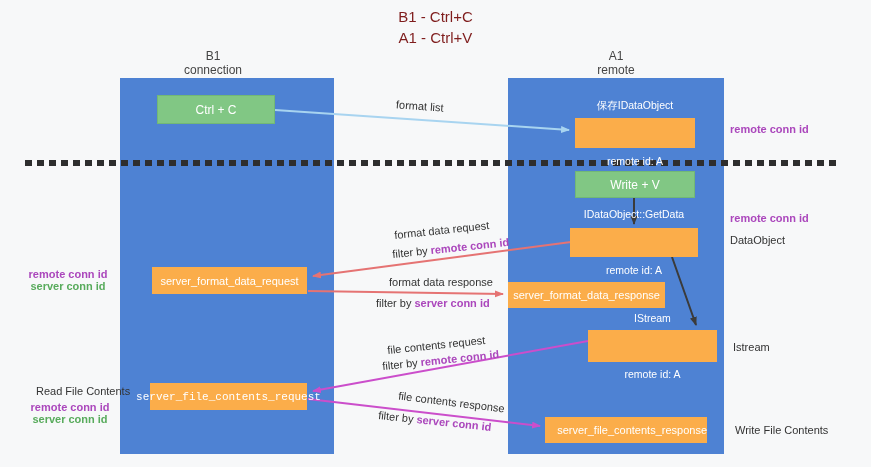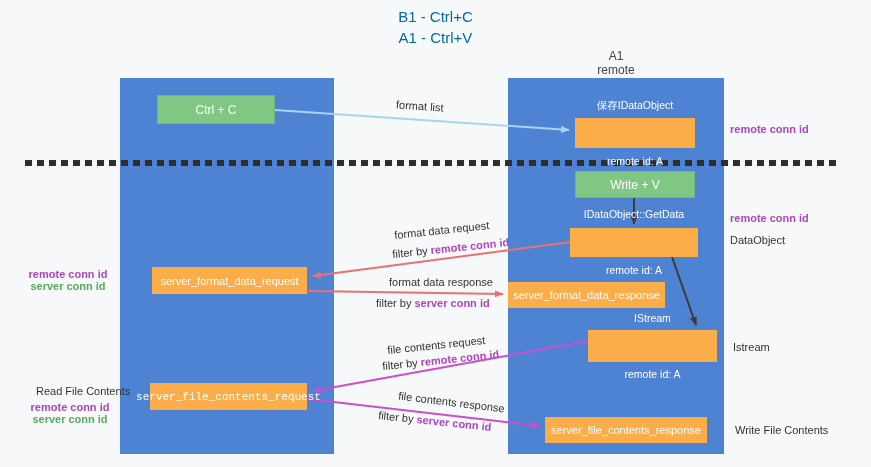--- a/index.html
+++ b/index.html
@@ -5,21 +5,21 @@
   html,body { margin:0; padding:0; }
   .canvas {
     position:relative; width:871px; height:467px;
     background:#f7f8f9; overflow:hidden;
     font-family:"Liberation Sans", sans-serif;
     color:#333;
   }
   .abs { position:absolute; }
   .title {
     left:0; right:0; top:6px; text-align:center;
-    font-size:15px; line-height:21px; color:#0369a1;
+    font-size:15px; line-height:21px; color:#7f1d1d;
   }
   .lane-header {
     text-align:center; font-size:12px; line-height:14px; color:#454545;
   }
   .lane { background:#4e82d3; }
   .node {
     display:flex; flex-direction:column; align-items:center; justify-content:center;
     color:#fff; text-align:center; box-sizing:border-box;
   }
   .green { background:#81c784; border:1px solid #72b876; font-size:12px; }
@@ -38,20 +38,24 @@
 </head>
 <body>
 
 <div class="canvas">
 
   <div class="abs title">
     <div>B1 - Ctrl+C</div>
     <div>A1 - Ctrl+V</div>
   </div>
 
+  <div class="abs lane-header" style="left:153px; top:49px; width:120px;">
+    <div>B1</div>
+    <div>connection</div>
+  </div>
   <div class="abs lane-header" style="left:556px; top:49px; width:120px;">
     <div>A1</div>
     <div>remote</div>
   </div>
 
   <div class="abs lane" style="left:120px; top:78px; width:214px; height:376px;"></div>
   <div class="abs lane" style="left:508px; top:78px; width:216px; height:376px;"></div>
 
   <div class="abs dashes"></div>
 
@@ -100,21 +104,21 @@
     <div>IDataObject::GetData</div>
     <div>remote id: A</div>
   </div>
   <div class="abs node orange" style="left:508px; top:282px; width:157px; height:26px;align-items:center;">
     <span>server_format_data_response</span>
   </div>
   <div class="abs node orange two-line" style="left:588px; top:330px; width:129px; height:32px;">
     <div>IStream</div>
     <div>remote id: A</div>
   </div>
-  <div class="abs node orange" style="left:545px; top:417px; width:162px; height:26px;">
+  <div class="abs node orange" style="left:545px; top:417px; width:162px; height:26px;align-items:flex-end;">
     <span>server_file_contents_response</span>
   </div>
 
   <div class="abs lbl purple" style="left:730px; top:123px;">remote conn id</div>
   <div class="abs lbl purple" style="left:730px; top:212px;">remote conn id</div>
   <div class="abs lbl" style="left:730px; top:234px;">DataObject</div>
   <div class="abs lbl" style="left:733px; top:341px;">Istream</div>
   <div class="abs lbl" style="left:735px; top:424px;">Write File Contents</div>
 
   <div class="abs" style="left:18px; top:268px; width:100px; text-align:center;">

